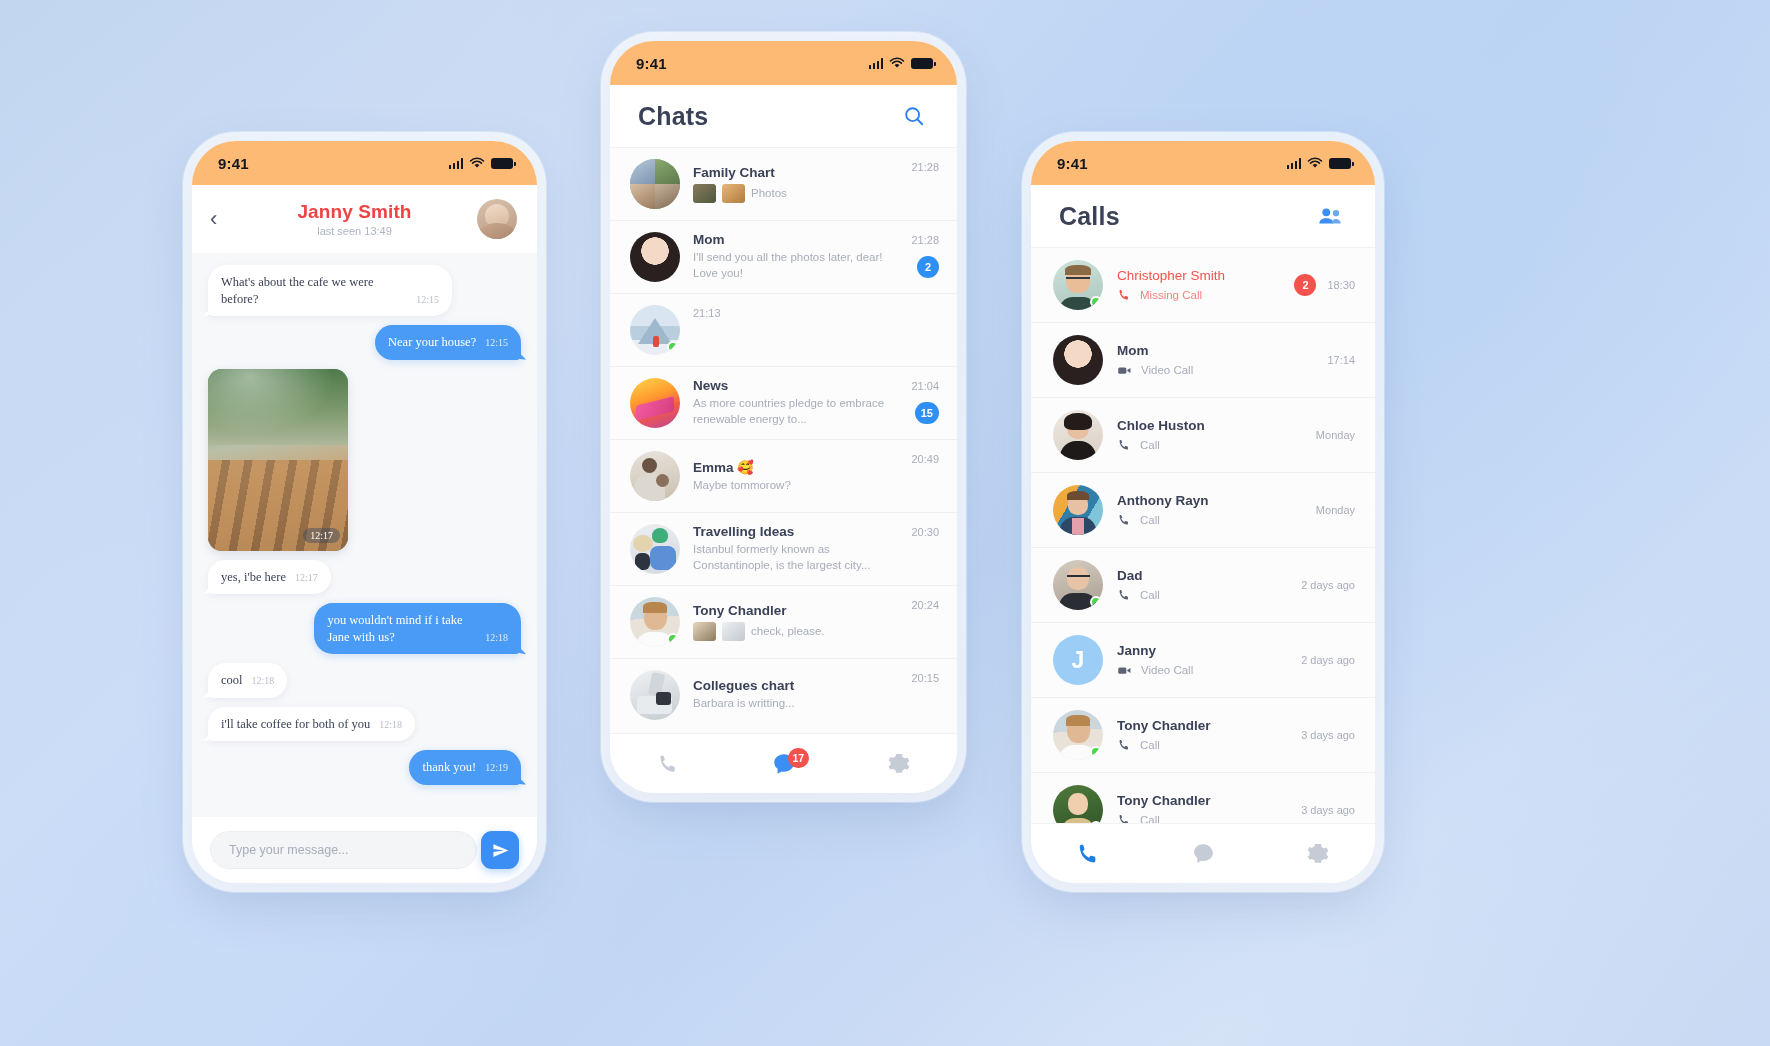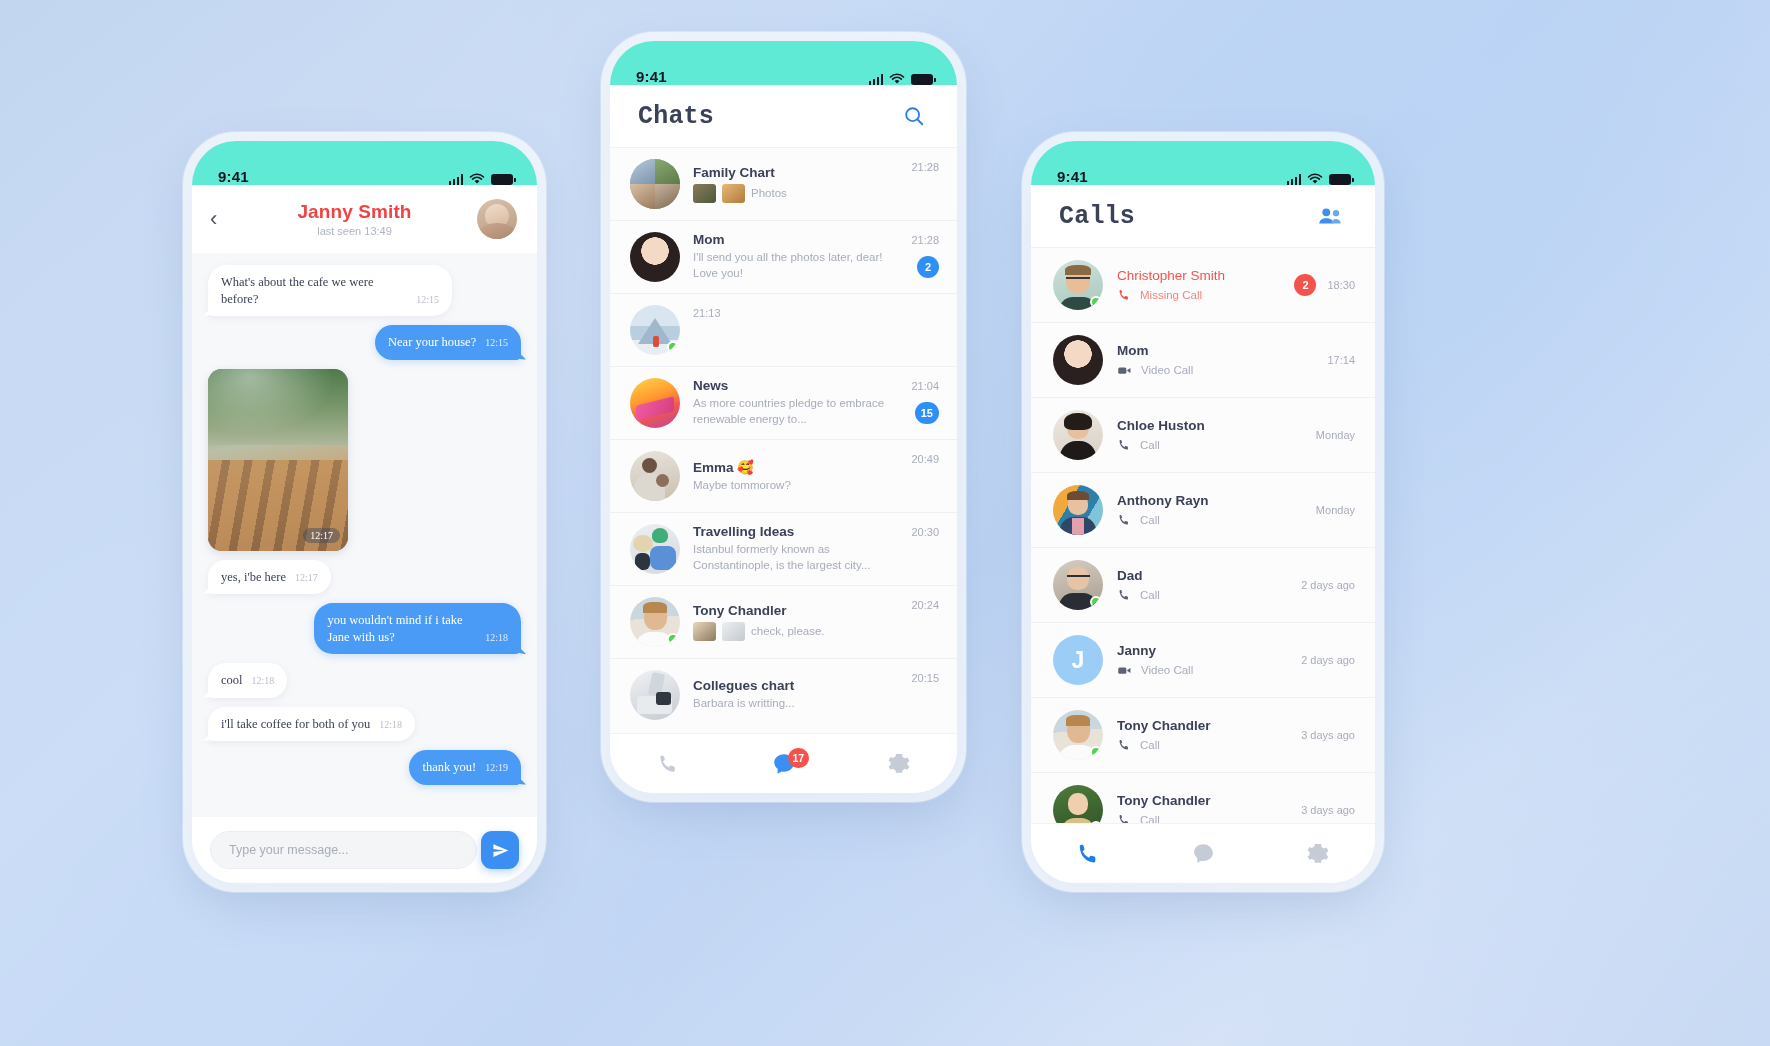--- a/index.html
+++ b/index.html
@@ -30,23 +30,23 @@
     overflow: hidden;
     display: flex; flex-direction: column;
   }
   .phone-1 { left: 192px; top: 141px; width: 345px; height: 742px; }
   .phone-2 { left: 610px; top: 41px; width: 347px; height: 752px; }
   .phone-3 { left: 1031px; top: 141px; width: 344px; height: 742px; }
 
   
   .statusbar {
     height: 44px; flex: 0 0 44px;
-    display: flex; align-items: flex-end; justify-content: space-between;
+    display: flex; align-items: center; justify-content: space-between;
     padding: 0 24px 0 26px;
-    background: #5eead4;
+    background: #fdba74;
   }
   .status-time { font-size: 15px; font-weight: bold; color: #12161f; letter-spacing: .2px; }
   .status-icons { display: flex; align-items: flex-end; gap: 6px; }
   .sig { display: flex; align-items: flex-end; gap: 1.5px; height: 11px; }
   .sig i { display: block; width: 2.5px; background: #12161f; border-radius: .5px; }
   .sig i:nth-child(1){height:4px}.sig i:nth-child(2){height:6px}
   .sig i:nth-child(3){height:8.5px}.sig i:nth-child(4){height:11px}
   .batt { width: 22px; height: 11px; border-radius: 3px; background: #12161f; position: relative; }
   .batt:after { content:''; position:absolute; right:-3px; top:3.5px; width:2px; height:4px;
                 background:#12161f; border-radius:0 1px 1px 0; }
@@ -139,21 +139,21 @@
   .msg-input::placeholder { color: #a8adba; }
   .send-btn {
     width: 38px; height: 38px; border-radius: 11px; background: #3b8ef3;
     display: flex; align-items: center; justify-content: center; cursor: pointer;
     box-shadow: 0 3px 9px rgba(59,142,243,0.35);
   }
 
   
   .list-header {
     flex: 0 0 62px; display: flex; align-items: center; justify-content: space-between;
-    padding: 0 32px 0 28px; background: #fff; font-family: Liberation Mono, monospace;
+    padding: 0 32px 0 28px; background: #fff;
   }
   .list-title { font-size: 25px; font-weight: bold; color: #3b4257; letter-spacing: .2px; }
   .chat-rows { flex: 1; overflow: hidden; background: #fcfcfd; }
   .chat-row {
     display: flex; align-items: center; gap: 13px; padding: 11px 18px 11px 20px;
     border-top: 1px solid #eef0f3; min-height: 71px;
   }
   .avatar {
     width: 50px; height: 50px; border-radius: 50%; flex: 0 0 50px; position: relative;
     overflow: hidden; background: #dfe3ea;

